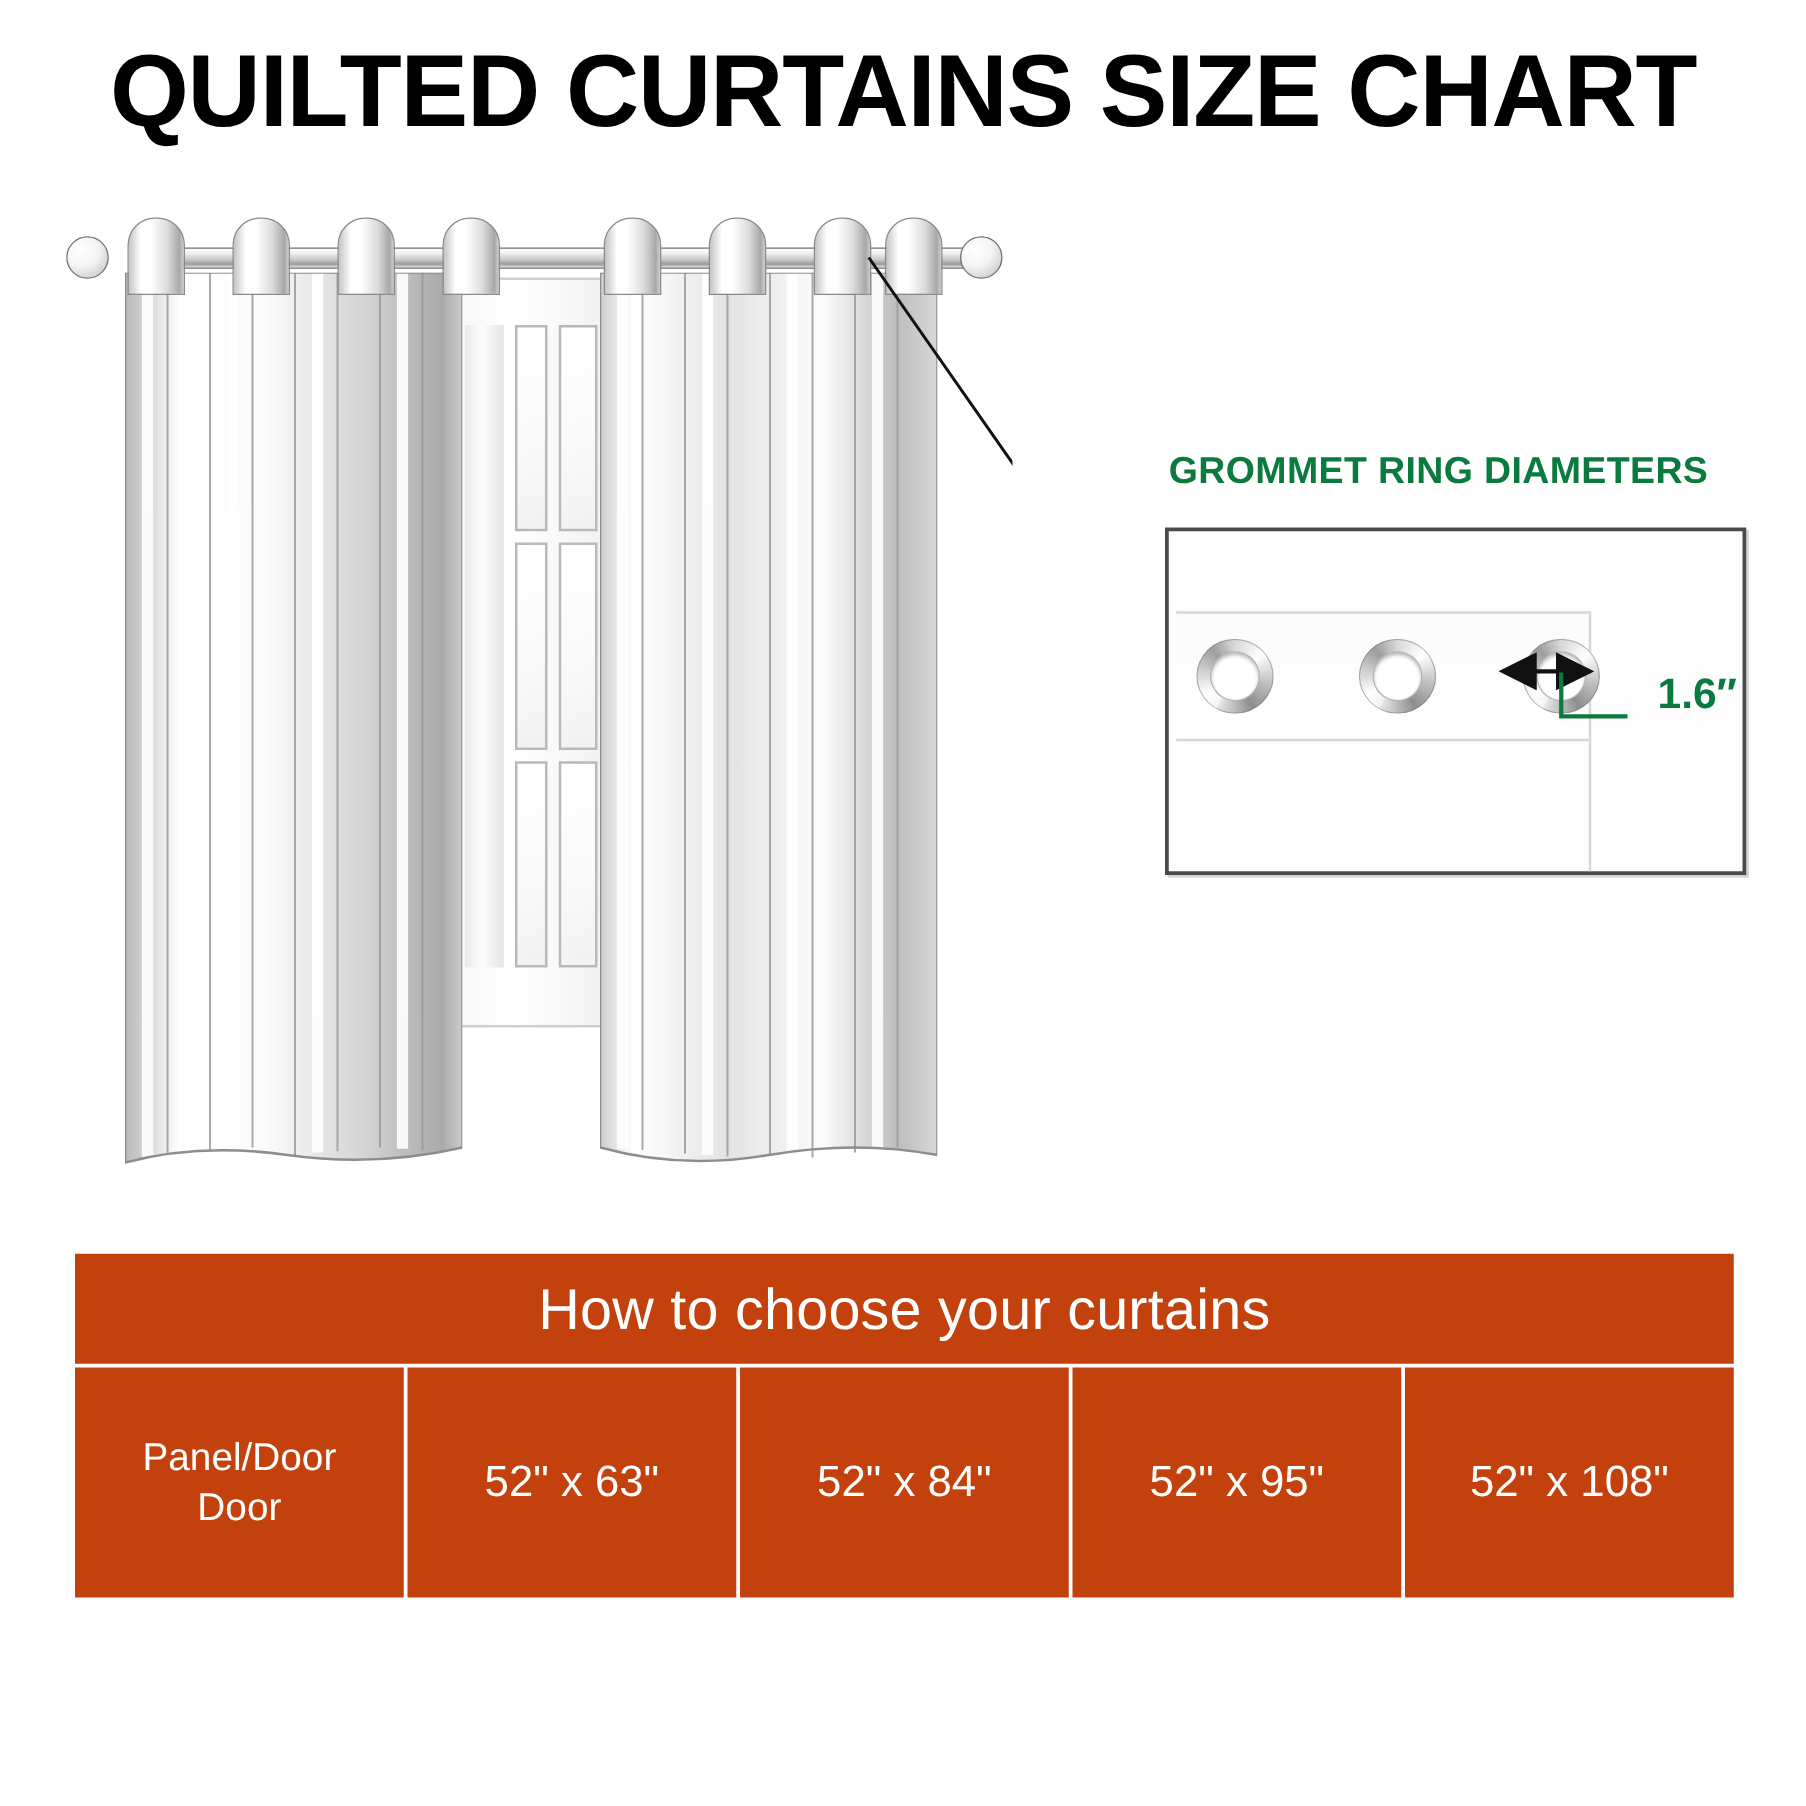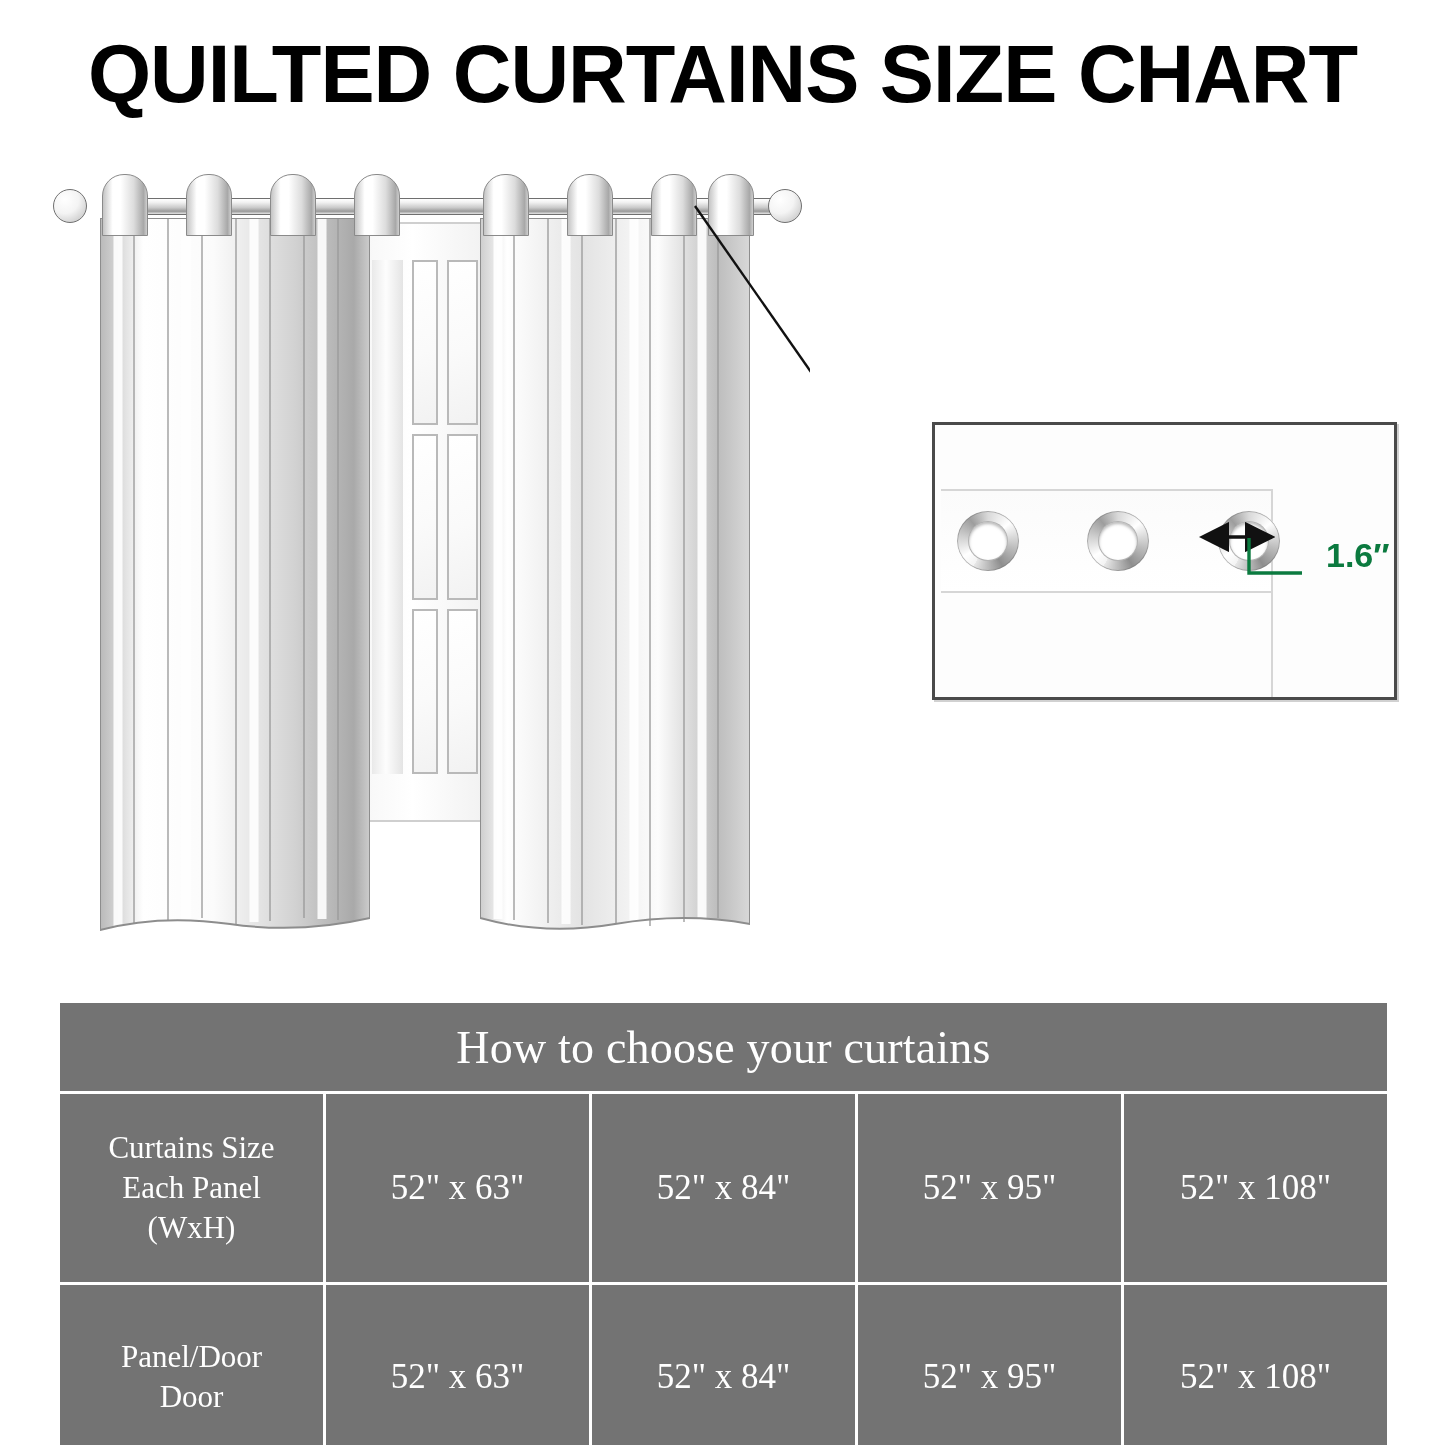--- a/index.html
+++ b/index.html
@@ -106,22 +106,22 @@
     font-weight:bold;font-size:34px;color:#0b7a3f;white-space:nowrap;margin-left:24px;
   }
 
   
   #sizetable{
     position:absolute;left:57px;top:1000px;width:1333px;
     border-collapse:separate;border-spacing:3px;background:#ffffff;
     table-layout:fixed;
   }
   #sizetable td{
-    background:#737373;color:#ffffff;text-align:center;vertical-align:middle;
-    font-family:Liberation Serif, serif;
+    background:#c2410c;color:#ffffff;text-align:center;vertical-align:middle;
+    font-family:Liberation Sans, sans-serif;
   }
   td.banner{
     height:86px;font-size:46px;font-weight:normal;letter-spacing:0.2px;
   }
   td.rowlabel{
     width:265px;font-size:31px;line-height:40px;padding:16px 6px;
   }
   td.cell{font-size:35px;padding:18px 4px;height:152px;}
   tr.row2 td.cell,tr.row2 td.rowlabel{height:148px;}
 </style>
@@ -226,20 +226,21 @@
       <marker id="ah" markerWidth="11" markerHeight="11" refX="9" refY="5.5" orient="auto">
         <path d="M0,0 L11,5.5 L0,11 L3,5.5 Z" fill="#111111"></path>
       </marker>
     </defs>
     <line x1="655" y1="36" x2="880" y2="358" stroke="#111111" stroke-width="2.4" marker-end="url(#ah)"></line>
   </svg>
 </div>
 
 <div id="grommet-block">
 
+  <div id="grommet-title">GROMMET RING DIAMETERS</div>
 
   <div id="grommet-box">
     <div class="hdr-band"></div>
     <div class="vseam"></div>
     <div class="ring" id="ring1"></div>
     <div class="ring" id="ring2"></div>
     <div class="ring" id="ring3"></div>
   </div>
 
   <svg id="dim-svg" viewBox="0 0 470 350">
@@ -259,31 +260,20 @@
 
   <div id="dim-label">1.6″</div>
 </div>
 
 <table id="sizetable">
   <tbody>
     <tr>
       <td class="banner" colspan="5">How to choose your curtains</td>
     </tr>
 
-    <tr class="row1">
-      <td class="rowlabel">
-        <div>Curtains Size</div>
-        <div>Each Panel</div>
-        <div>(WxH)</div>
-      </td>
-      <td class="cell">52" x 63"</td>
-      <td class="cell">52" x 84"</td>
-      <td class="cell">52" x 95"</td>
-      <td class="cell">52" x 108"</td>
-    </tr>
 
     <tr class="row2">
       <td class="rowlabel">
         <div>Panel/Door</div>
         <div>Door</div>
       </td>
       <td class="cell">52" x 63"</td>
       <td class="cell">52" x 84"</td>
       <td class="cell">52" x 95"</td>
       <td class="cell">52" x 108"</td>

